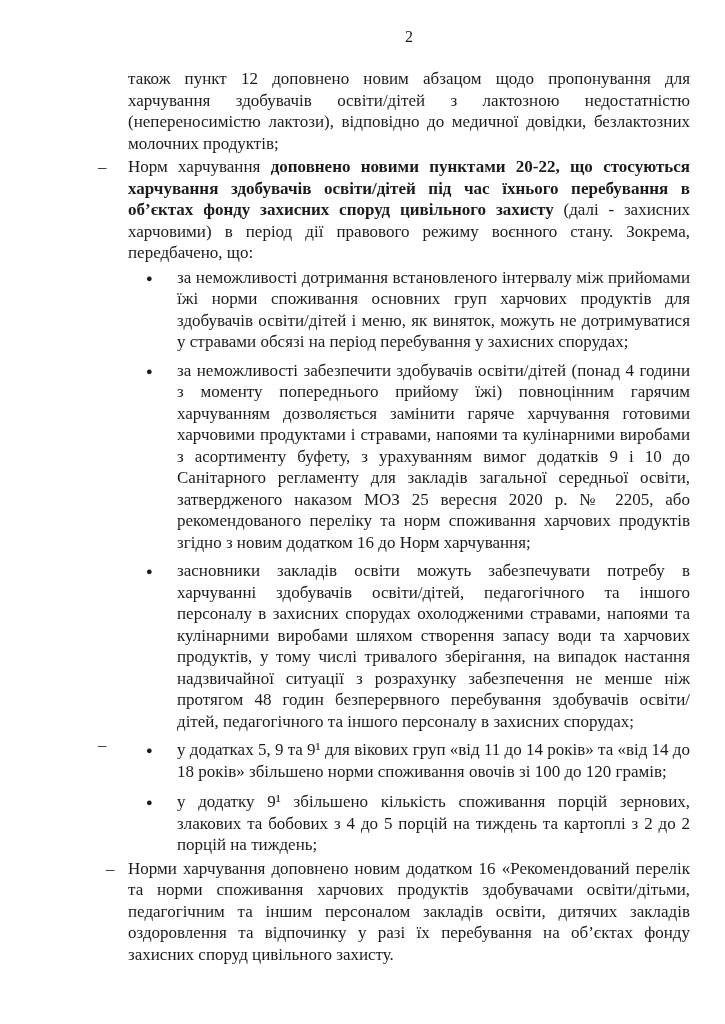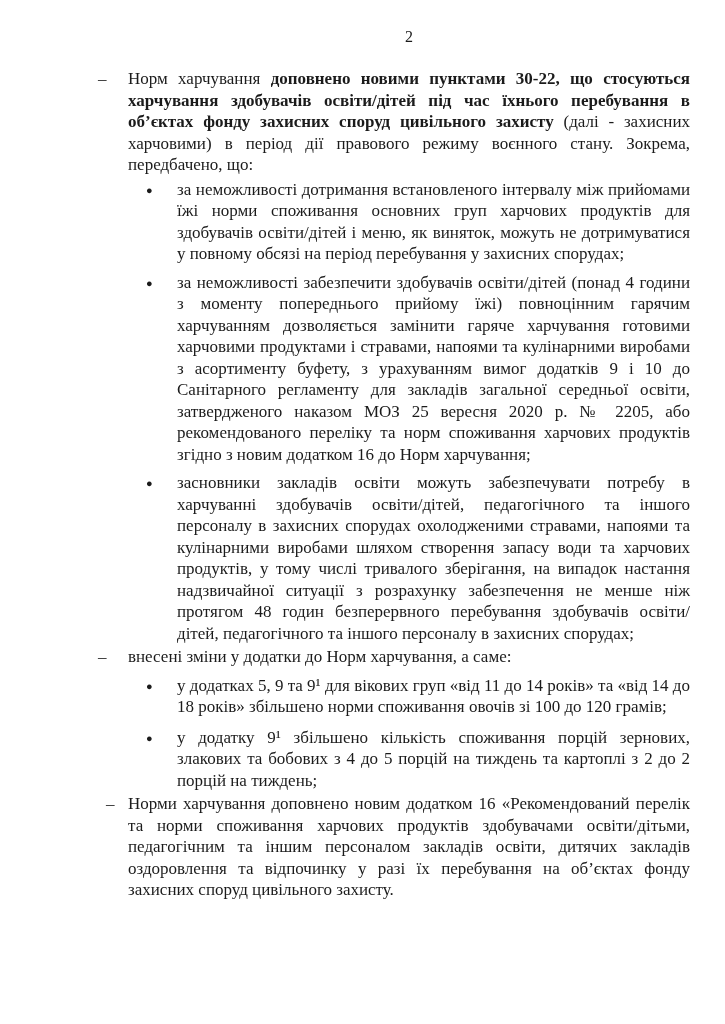--- a/index.html
+++ b/index.html
@@ -53,39 +53,40 @@
 </style>
 </head>
 <body>
 
 <div class="page">
 
   <div class="page-number">2</div>
 
   <div class="content">
 
+    <p class="para">також пункт 12 доповнено новим абзацом щодо пропонування для харчування здобувачів освіти/дітей з лактозною недостатністю (непереносимістю лактози), відповідно до медичної довідки, безлактозних молочних продуктів;</p>
 
     <div class="dash-item">
-      <span class="marker">–</span><span>Норм харчування </span><span class="bold">доповнено новими пунктами 30-22, що стосуються харчування здобувачів освіти/дітей під час їхнього перебування в об’єктах фонду захисних споруд цивільного захисту</span><span> (далі - захисних харчовими) в період дії правового режиму воєнного стану. Зокрема, передбачено, що:</span>
+      <span class="marker">–</span><span>Норм харчування </span><span class="bold">доповнено новими пунктами 20-22, що стосуються харчування здобувачів освіти/дітей під час їхнього перебування в об’єктах фонду захисних споруд цивільного захисту</span><span> (далі - захисних харчовими) в період дії правового режиму воєнного стану. Зокрема, передбачено, що:</span>
     </div>
 
     <div class="bullet-item">
-      <span class="marker">●</span><span>за неможливості дотримання встановленого інтервалу між прийомами їжі норми споживання основних груп харчових продуктів для здобувачів освіти/дітей і меню, як виняток, можуть не дотримуватися у повному обсязі на період перебування у захисних спорудах;</span>
+      <span class="marker">●</span><span>за неможливості дотримання встановленого інтервалу між прийомами їжі норми споживання основних груп харчових продуктів для здобувачів освіти/дітей і меню, як виняток, можуть не дотримуватися у стравами обсязі на період перебування у захисних спорудах;</span>
     </div>
 
     <div class="bullet-item mt-md">
       <span class="marker">●</span><span>за неможливості забезпечити здобувачів освіти/дітей (понад 4 години з моменту попереднього прийому їжі) повноцінним гарячим харчуванням дозволяється замінити гаряче харчування готовими харчовими продуктами і стравами, напоями та кулінарними виробами з асортименту буфету, з урахуванням вимог додатків 9 і 10 до Санітарного регламенту для закладів загальної середньої освіти, затвердженого наказом МОЗ 25 вересня 2020 р. № 2205, або рекомендованого переліку та норм споживання харчових продуктів згідно з новим додатком 16 до Норм харчування;</span>
     </div>
 
     <div class="bullet-item mt-md">
       <span class="marker">●</span><span>засновники закладів освіти можуть забезпечувати потребу в харчуванні здобувачів освіти/дітей, педагогічного та іншого персоналу в захисних спорудах охолодженими стравами, напоями та кулінарними виробами шляхом створення запасу води та харчових продуктів, у тому числі тривалого зберігання, на випадок настання надзвичайної ситуації з розрахунку забезпечення не менше ніж протягом 48 годин безперервного перебування здобувачів освіти/дітей, педагогічного та іншого персоналу в захисних спорудах;</span>
     </div>
 
     <div class="dash-item">
-      <span class="marker">–</span><span>внесені зміни у додатки до Норм харчування, а саме:</span>
+      <span class="marker">–</span>
     </div>
 
     <div class="bullet-item mt-md">
       <span class="marker">●</span><span>у додатках 5, 9 та 9¹ для вікових груп «від 11 до 14 років» та «від 14 до 18 років» збільшено норми споживання овочів зі 100 до 120 грамів;</span>
     </div>
 
     <div class="bullet-item mt-lg">
       <span class="marker">●</span><span>у додатку 9¹ збільшено кількість споживання порцій зернових, злакових та бобових з 4 до 5 порцій на тиждень та картоплі з 2 до 2 порцій на тиждень;</span>
     </div>
 

